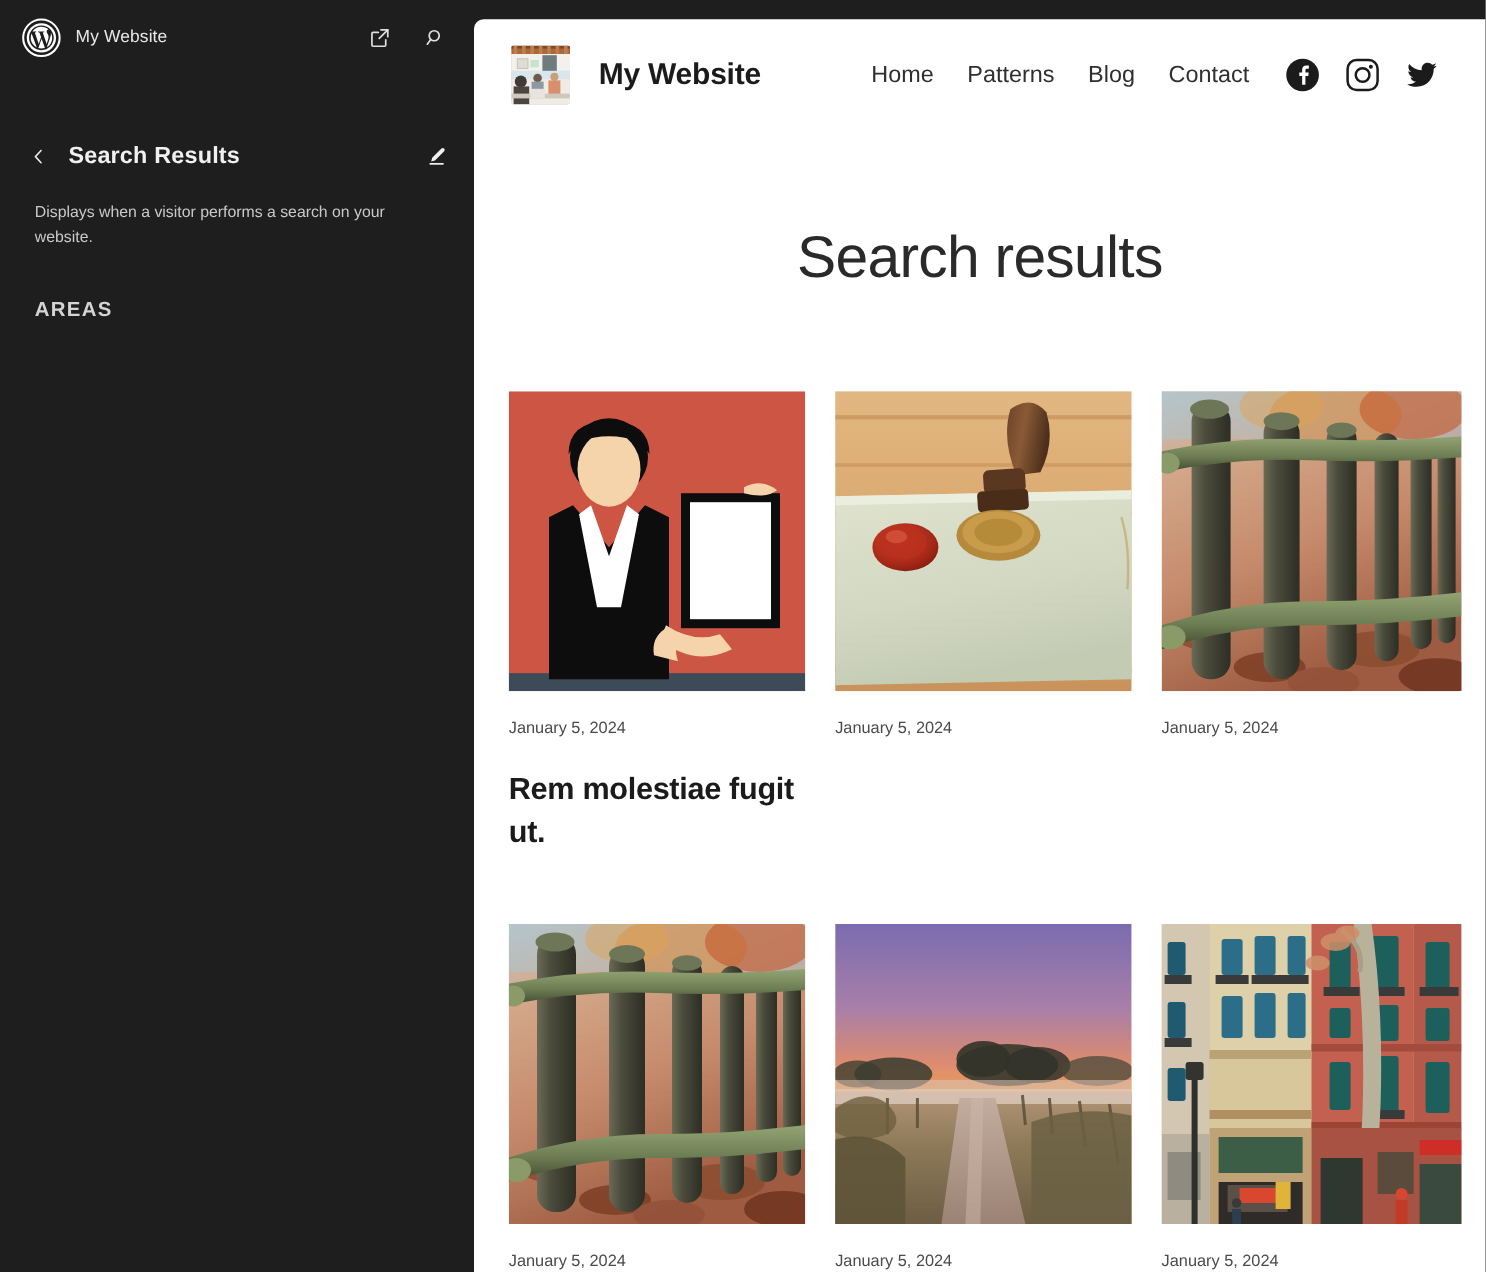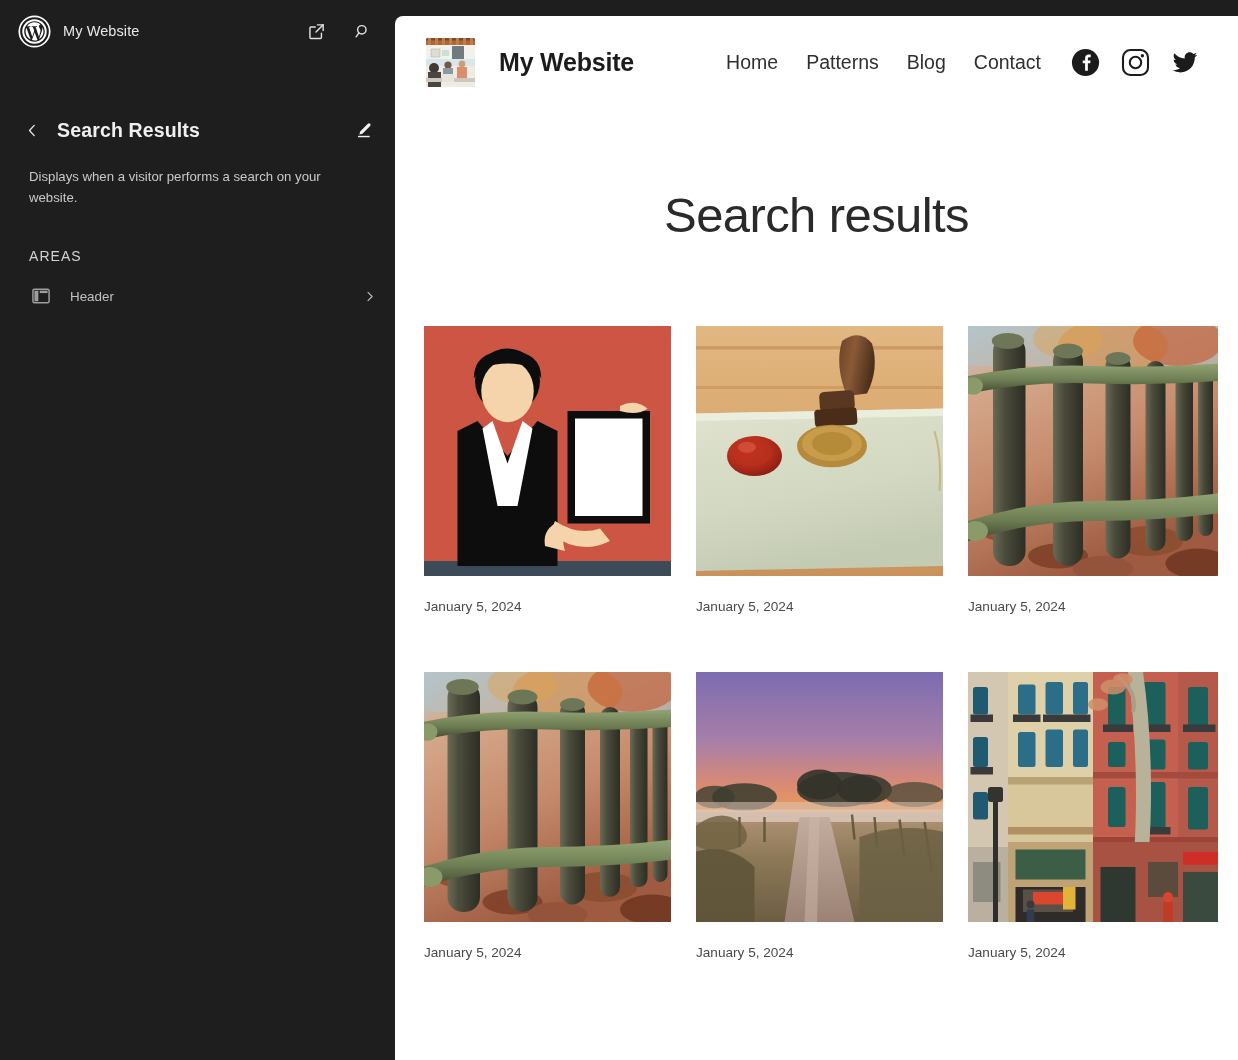--- a/index.html
+++ b/index.html
@@ -109,22 +109,22 @@
   .panel-desc {
     margin: 17px 48px 0 29px;
     font-size: 13.2px;
     line-height: 21px;
     color: #c9c9c9;
     font-weight: 400;
   }
 
   .areas-label {
     margin: 40px 0 0 29px;
-    font-size: 14px;
-    font-weight: 400;
+    font-size: 17px;
+    font-weight: 700;
     letter-spacing: 1.05px;
     color: #d4d4d4;
     text-transform: uppercase;
   }
 
   .area-list { margin-top: 12px; }
 
   .area-item {
     display: flex;
     align-items: center;
@@ -325,35 +325,20 @@
         </svg>
       </div>
     </div>
 
     <p class="panel-desc">Displays when a visitor performs a search on your website.</p>
 
     <div class="areas-label">AREAS</div>
 
     <div class="area-list">
 
-      <div class="area-item">
-        <span class="area-icon">
-          <svg width="22" height="22" viewBox="0 0 24 24" aria-hidden="true">
-            <rect x="3.2" y="4.6" width="17.6" height="14.8" rx="1.6" fill="none" stroke="currentColor" stroke-width="1.6"></rect>
-            <rect x="4.8" y="6.2" width="4.3" height="11.6" fill="currentColor"></rect>
-            <rect x="10.6" y="6.2" width="8.6" height="2.6" fill="currentColor"></rect>
-          </svg>
-        </span>
-        <span class="area-label">Header</span>
-        <span class="area-chevron">
-          <svg width="15" height="15" viewBox="0 0 20 20" fill="none" stroke="currentColor" stroke-width="1.5" stroke-linecap="round" stroke-linejoin="round" aria-hidden="true">
-            <path d="M8 4.5 L13.5 10 L8 15.5"></path>
-          </svg>
-        </span>
-      </div>
 
 
     </div>
   </aside>
 
   <main class="canvas-wrap">
     <div class="canvas">
 
       <header class="site-header">
         <div class="site-logo">
@@ -432,20 +417,21 @@
               <path d="M22 38 L34 52 L46 38 L54 42 L54 96 L14 96 L14 42 Z" fill="#0d0d0d"></path>
               <path d="M28 38 L34 55 L40 38 L44 41 L38 72 L30 72 L24 41 Z" fill="#ffffff"></path>
               <rect x="58" y="34" width="33" height="45" fill="#0d0d0d"></rect>
               <rect x="61" y="37" width="27" height="39" fill="#ffffff"></rect>
               <path d="M79 32 q6 -3 11 1 q-4 3 -11 1 z" fill="#f5d3ab"></path>
               <path d="M53 78 q9 6 18 3 l 4 5 q -12 6 -24 -3 z" fill="#f5d3ab"></path>
               <path d="M53 79 q-5 3 -4 9 l 8 2 q -2 -6 2 -9 z" fill="#f5d3ab"></path>
             </svg>
           </a>
           <div class="post-date">January 5, 2024</div>
+          <a class="post-title" href="#">Rem molestiae fugit ut.</a>
         </article>
 
         <article class="post-card">
           <a class="post-thumb" href="#">
             <svg viewBox="0 0 100 100" preserveAspectRatio="xMidYMid slice" aria-hidden="true">
               <defs>
                 <linearGradient id="woodg" x1="0" y1="0" x2="0" y2="1">
                   <stop offset="0%" stop-color="#e2b781"></stop>
                   <stop offset="45%" stop-color="#d9a96f"></stop>
                   <stop offset="100%" stop-color="#c9925a"></stop>

